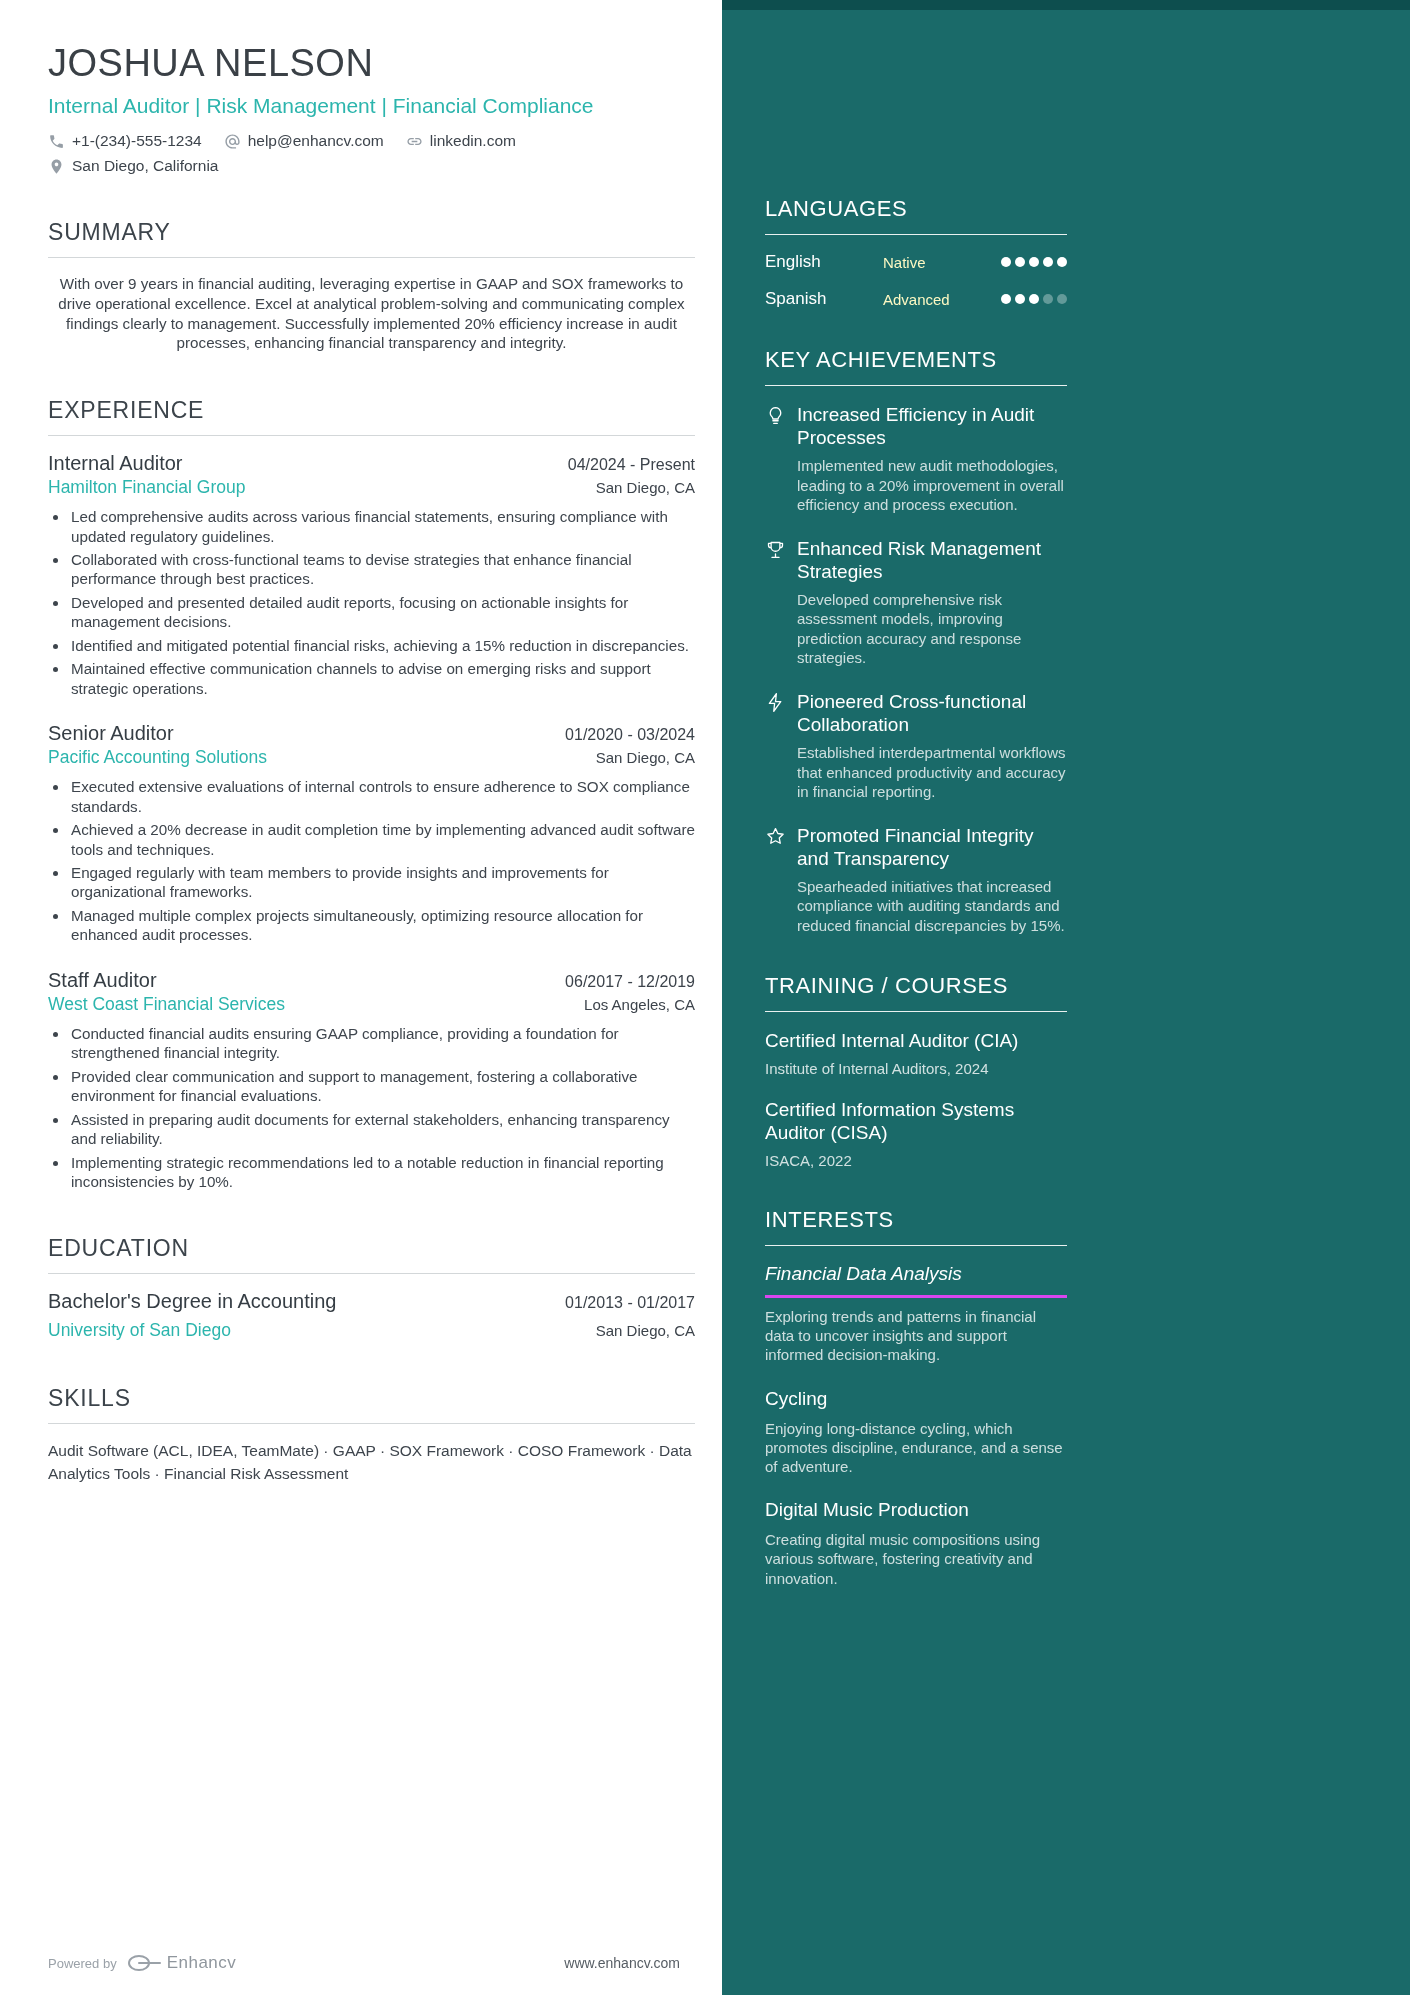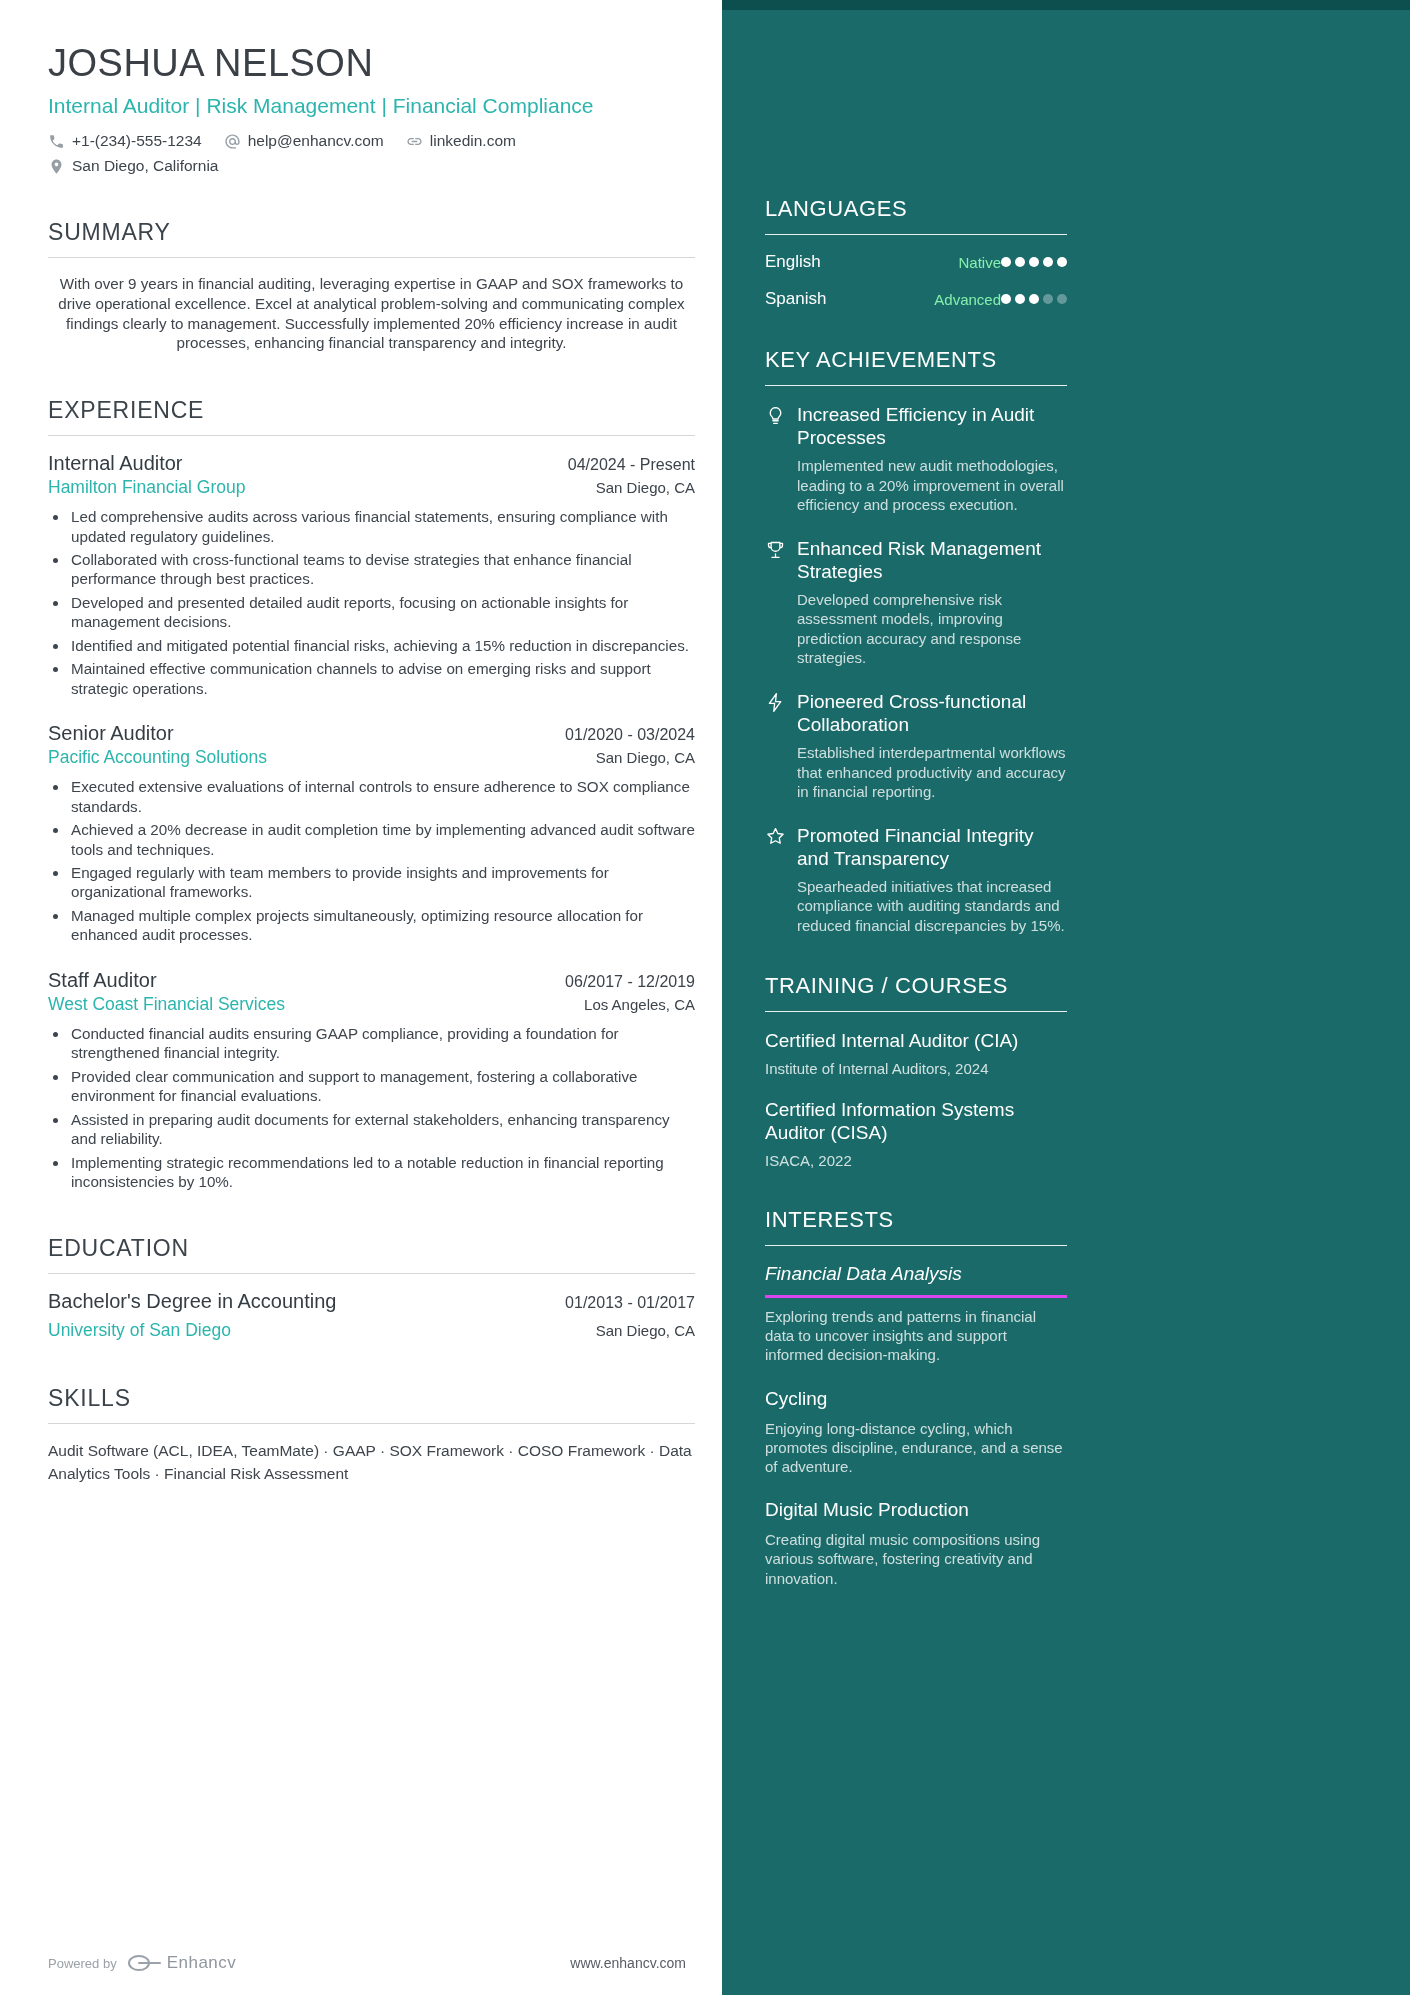--- a/index.html
+++ b/index.html
@@ -48,21 +48,21 @@
   .edu-row1 { display: flex; justify-content: space-between; align-items: baseline; }
   .edu-degree { font-size: 20px; color: #353d44; }
   .edu-dates { font-size: 16px; color: #3c434b; }
   .edu-row2 { display: flex; justify-content: space-between; align-items: baseline; margin-top: 7px; }
   .edu-school { font-size: 17.5px; color: #2cb5ad; }
   .edu-loc { font-size: 15px; color: #3c434b; }
 
   .skills-text { font-size: 15.5px; color: #3e454d; line-height: 1.45; }
 
   .l-footer {
-    position: absolute; left: 48px; right: 36px; bottom: 22px;
+    position: absolute; left: 48px; right: 42px; bottom: 22px;
     display: flex; align-items: center;
   }
   .powered-by { font-size: 13px; color: #9aa1a8; margin-right: 10px; }
   .logo-mark { display: flex; align-items: center; gap: 6px; }
   .logo-word { font-size: 17px; color: #8f969d; font-weight: 500; letter-spacing: 0.5px; }
   .footer-site { margin-left: auto; font-size: 14px; color: #565d64; }
 
   
   .sidebar {
     width: 688px; background: #1a6a69; color: #ffffff; position: relative;
@@ -71,21 +71,21 @@
   .top-strip { position: absolute; top: 0; left: 0; right: 0; height: 10px; background: #0d4e4e; }
   .s-content { width: 302px; }
   .s-section { margin-bottom: 38px; }
   .s-heading {
     font-size: 22px; font-weight: 400; color: #ffffff; letter-spacing: 0.6px;
     padding-bottom: 12px; border-bottom: 1px solid #e9f1f0; margin-bottom: 17px;
   }
 
   .lang-row { display: flex; align-items: center; margin-bottom: 17px; }
   .lang-name { flex: 1; font-size: 17px; }
-  .lang-level { width: 92px; text-align: right; font-size: 15px; color: #86efac; }
+  .lang-level { width: 92px; text-align: left; font-size: 15px; color: #fef9c3; margin-right: 26px; }
   .dots { display: flex; gap: 4px; align-items: center; }
   .dot { width: 10px; height: 10px; border-radius: 50%; background: rgba(255,255,255,0.32); display: inline-block; }
   .dot.filled { background: #ffffff; }
 
   .ach-item { display: flex; gap: 10px; margin-bottom: 23px; }
   .ach-icon { flex: 0 0 22px; padding-top: 2px; }
   .ach-icon svg { width: 21px; height: 21px; stroke: #ffffff; fill: none; stroke-width: 1.5; stroke-linejoin: round; stroke-linecap: round; }
   .ach-title { font-size: 19px; line-height: 1.22; color: #ffffff; }
   .ach-text { font-size: 15px; line-height: 1.28; color: rgba(255,255,255,0.78); margin-top: 7px; }
 

